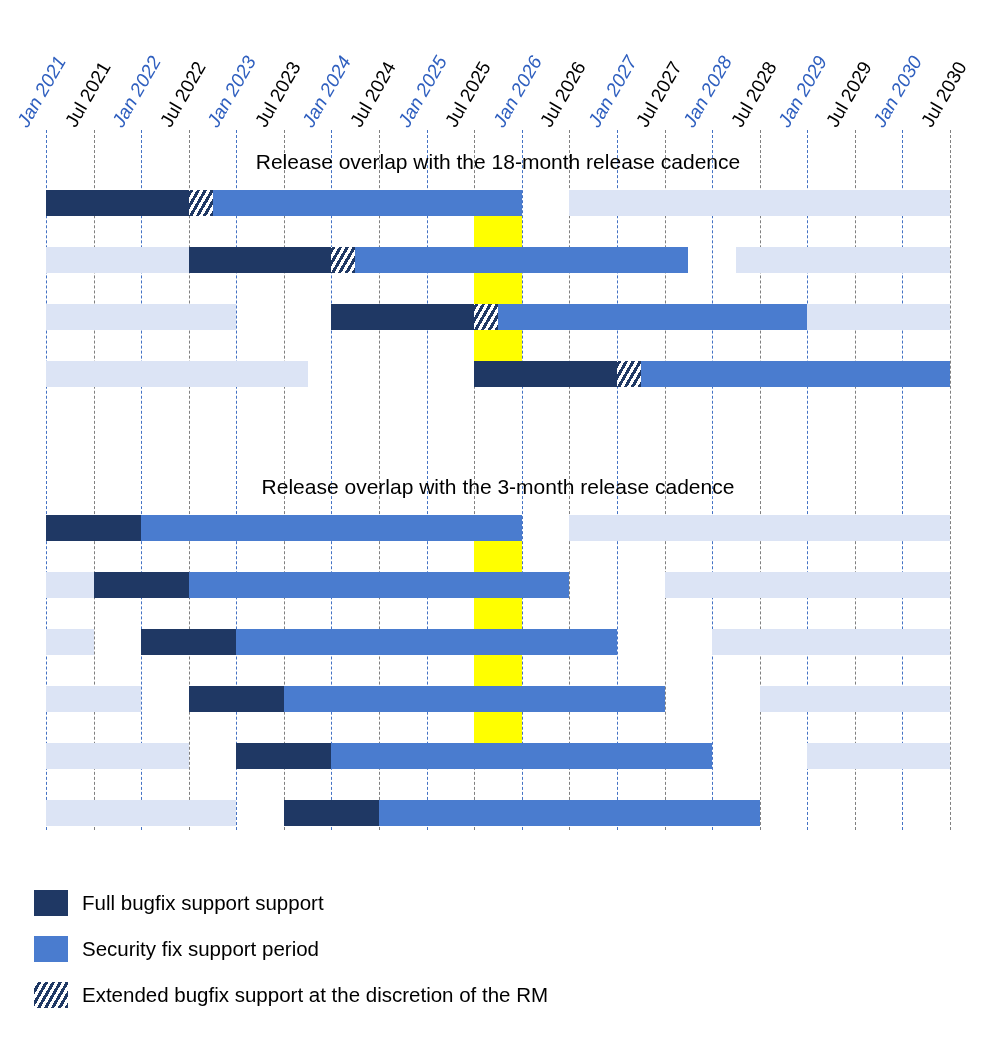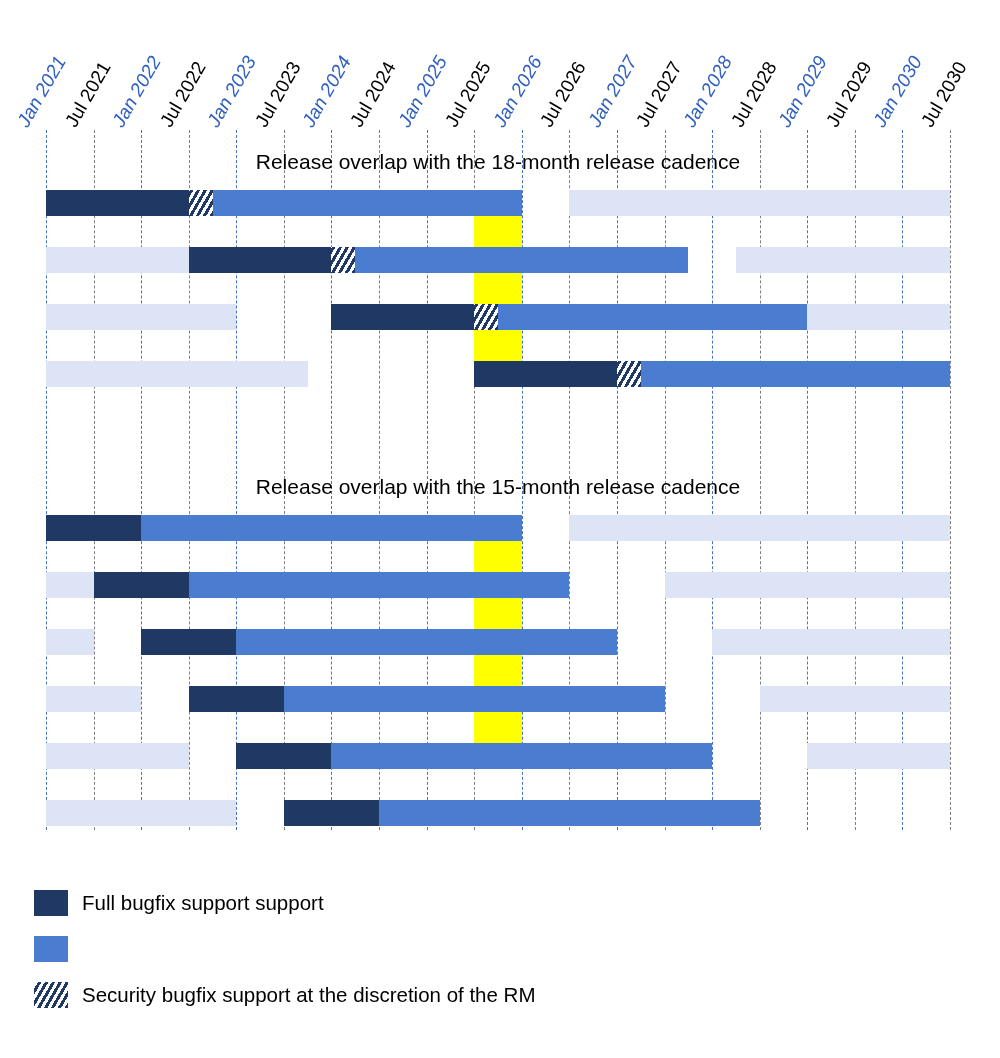--- a/index.html
+++ b/index.html
@@ -213,21 +213,21 @@
       </div>
       <div class="bar" style="left: 0px; right: 0px; top: 231px;">
         <div class="seg pale" style="left: 34px; width: 261.684px;"></div>
         <div class="seg full" style="left: 462.211px; width: 142.737px;"></div>
         <div class="seg ext" style="left: 604.947px; width: 23.7895px;"></div>
         <div class="seg security" style="left: 628.737px; width: 309.263px;"></div>
       </div>
       <div class="overlap" style="left: 462.211px; width: 47.5789px; top: 86px; height: 31px;"></div>
       <div class="overlap" style="left: 462.211px; width: 47.5789px; top: 143px; height: 31px;"></div>
       <div class="overlap" style="left: 462.211px; width: 47.5789px; top: 200px; height: 31px;"></div>
-      <div class="section-title" style="top: 345px; left: 34px; width: 904px;">Release overlap with the 15-month release cadence</div>
+      <div class="section-title" style="top: 345px; left: 34px; width: 904px;">Release overlap with the 3-month release cadence</div>
       <div class="bar" style="left: 0px; right: 0px; top: 385px;">
         <div class="seg full" style="left: 34px; width: 95.1579px;"></div>
         <div class="seg security" style="left: 129.158px; width: 380.632px;"></div>
         <div class="seg pale" style="left: 557.368px; width: 380.632px;"></div>
       </div>
       <div class="bar" style="left: 0px; right: 0px; top: 442px;">
         <div class="seg pale" style="left: 34px; width: 47.5789px;"></div>
         <div class="seg full" style="left: 81.5789px; width: 95.1579px;"></div>
         <div class="seg security" style="left: 176.737px; width: 380.632px;"></div>
         <div class="seg pale" style="left: 652.526px; width: 285.474px;"></div>
@@ -261,20 +261,21 @@
       <div class="overlap" style="left: 462.211px; width: 47.5789px; top: 582px; height: 31px;"></div>
     </div>
 
   <div class="legend">
     <div class="legend-row">
       <div class="legend-swatch full"></div>
       <div class="legend-text">Full bugfix support support</div>
     </div>
     <div class="legend-row">
       <div class="legend-swatch security"></div>
+      <div class="legend-text">Security fix support period</div>
     </div>
     <div class="legend-row">
       <div class="legend-swatch ext"></div>
-      <div class="legend-text">Security bugfix support at the discretion of the RM</div>
+      <div class="legend-text">Extended bugfix support at the discretion of the RM</div>
     </div>
   </div>
 
 </div>
 
 </body></html>

